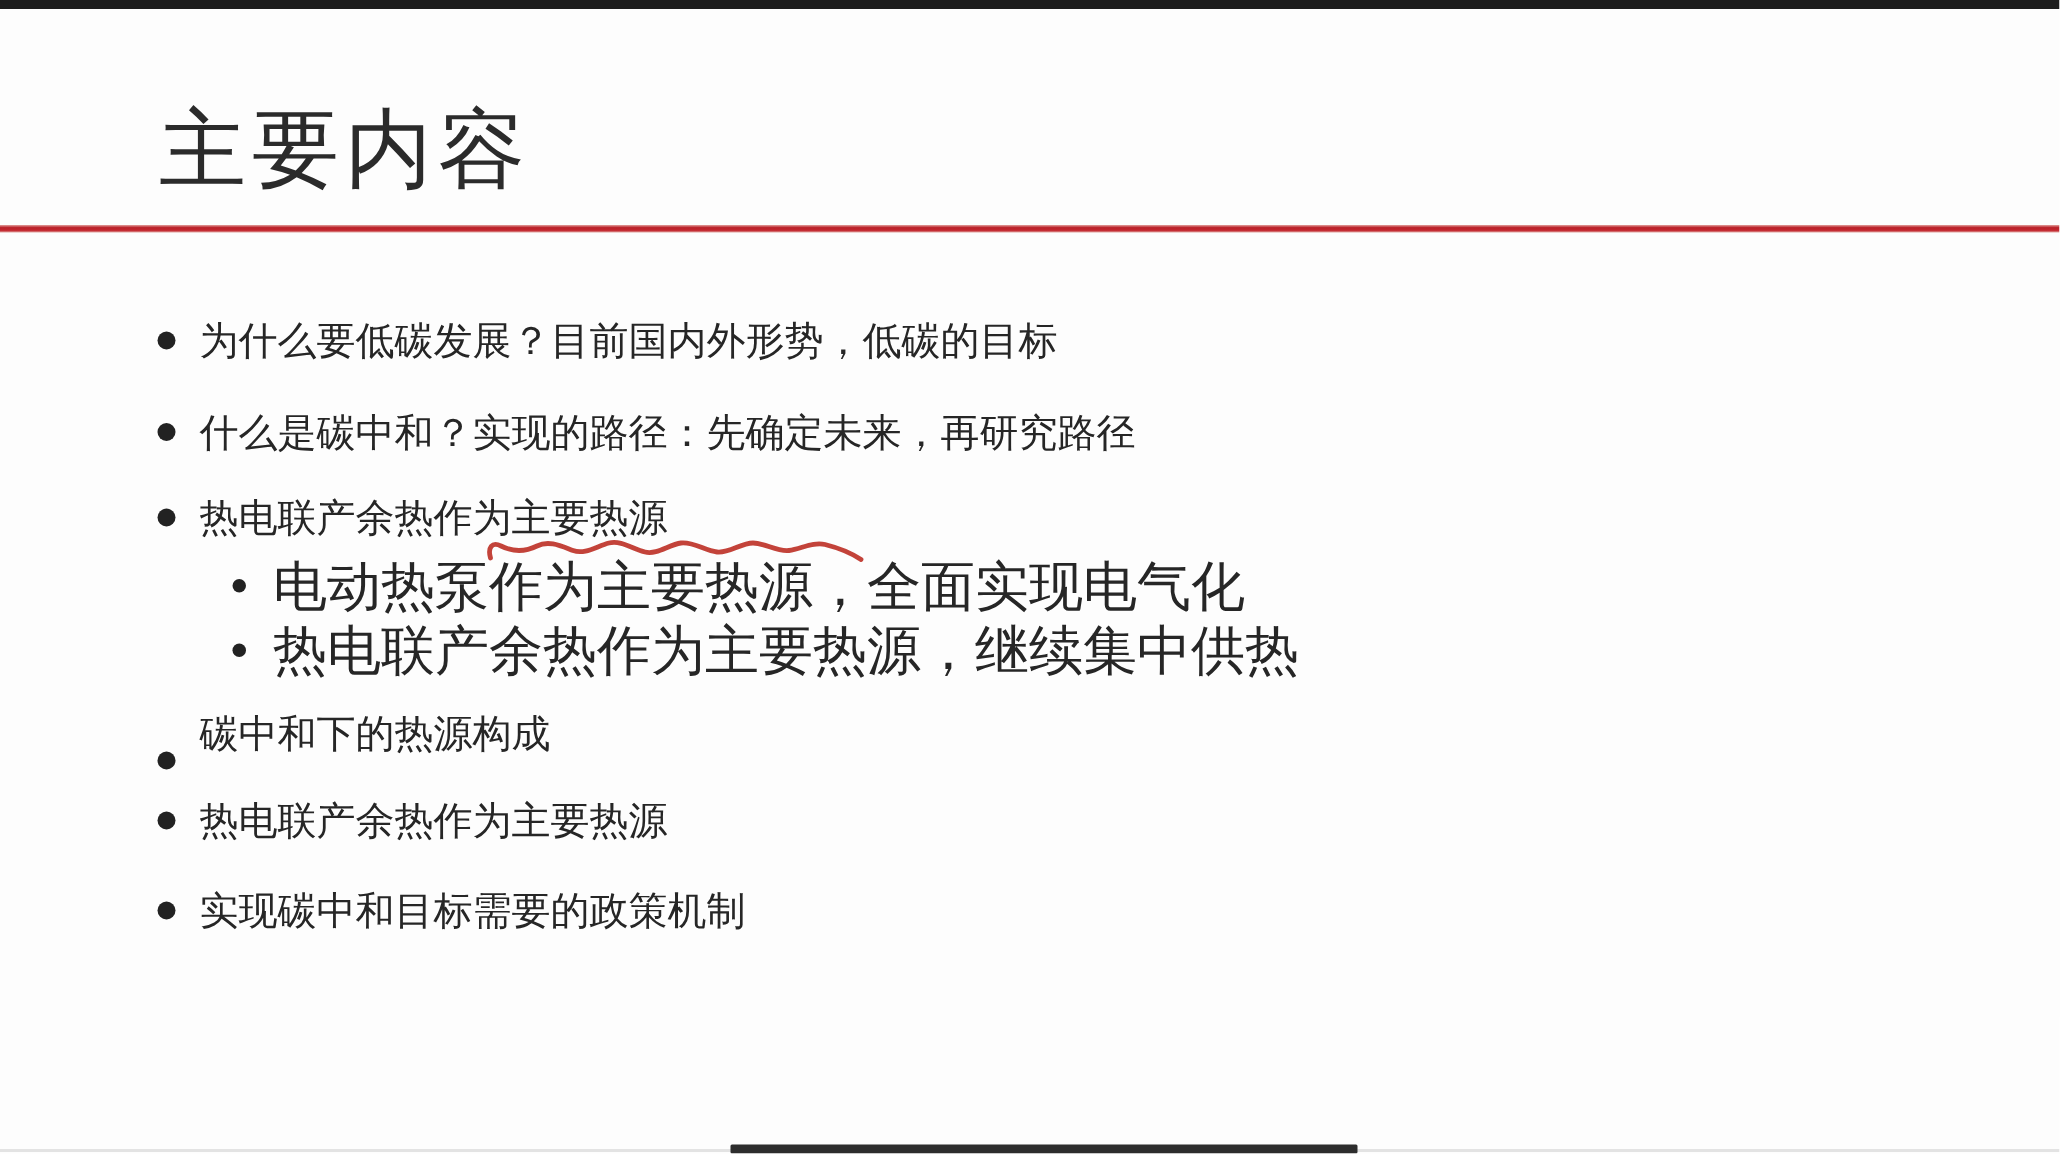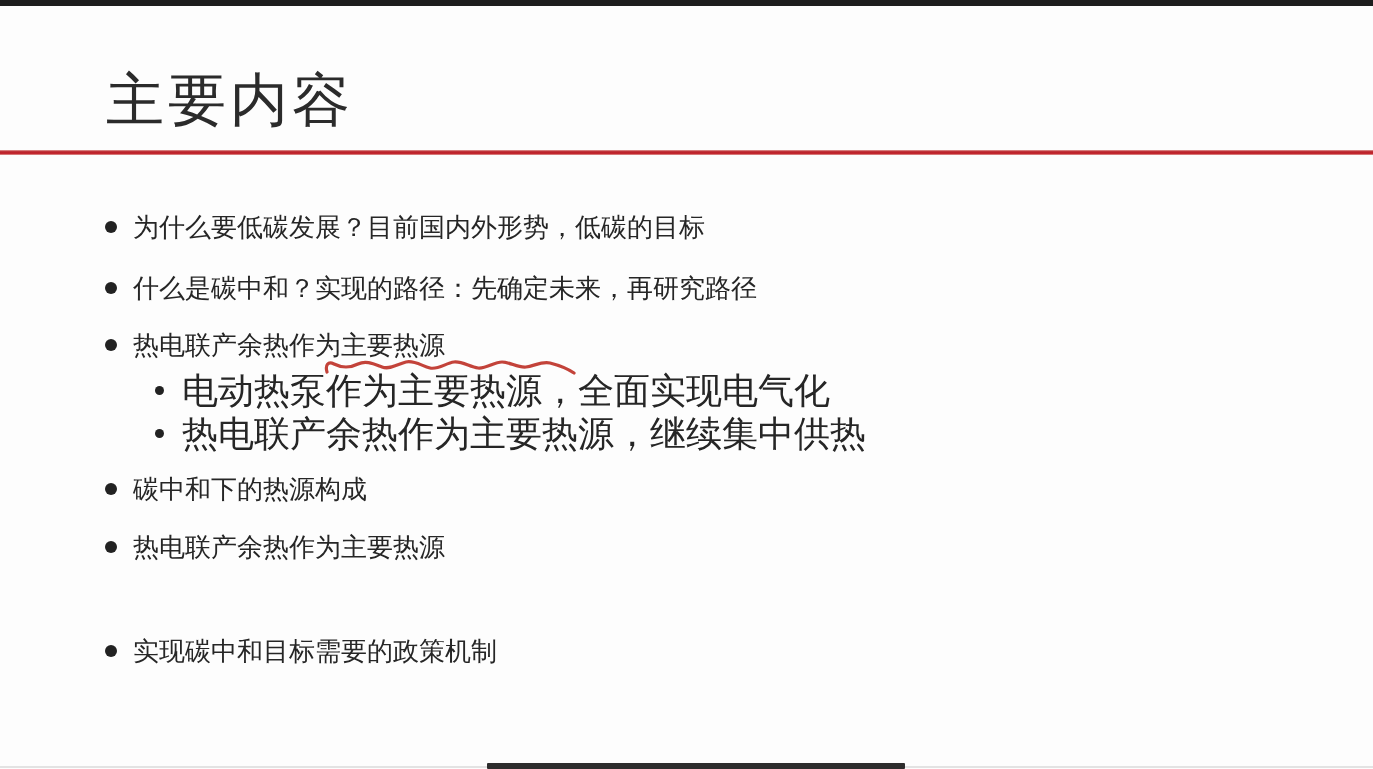--- a/index.html
+++ b/index.html
@@ -49,23 +49,23 @@
   .dot {
     flex:0 0 auto; border-radius:50%; background:#222222;
   }
   .row.l1 .dot { width:12px; height:12px; margin:18px 16px 0 0; }
   .row.l2 .dot { width:9px;  height:9px;  margin:14px 18px 0 0; }
   .r0 { top:203px; }
   .r1 { top:264px;justify-content:flex-end; }
   .r2 { top:321px; }
   .r3 { top:372px; }
   .r4 { top:415px;justify-content:flex-end; }
-  .r5 { top:465px; }
+  .r5 { top:465px;align-items:flex-end; }
   .r6 { top:523px; }
-  .r7 { top:583px;margin-top:44px; }
+  .r7 { top:583px; }
   .wavy {
     position:absolute; left:322px; top:352px;
     width:258px; height:26px;
   }
 </style>
 </head>
 <body>
 
 <div class="stage">
 

